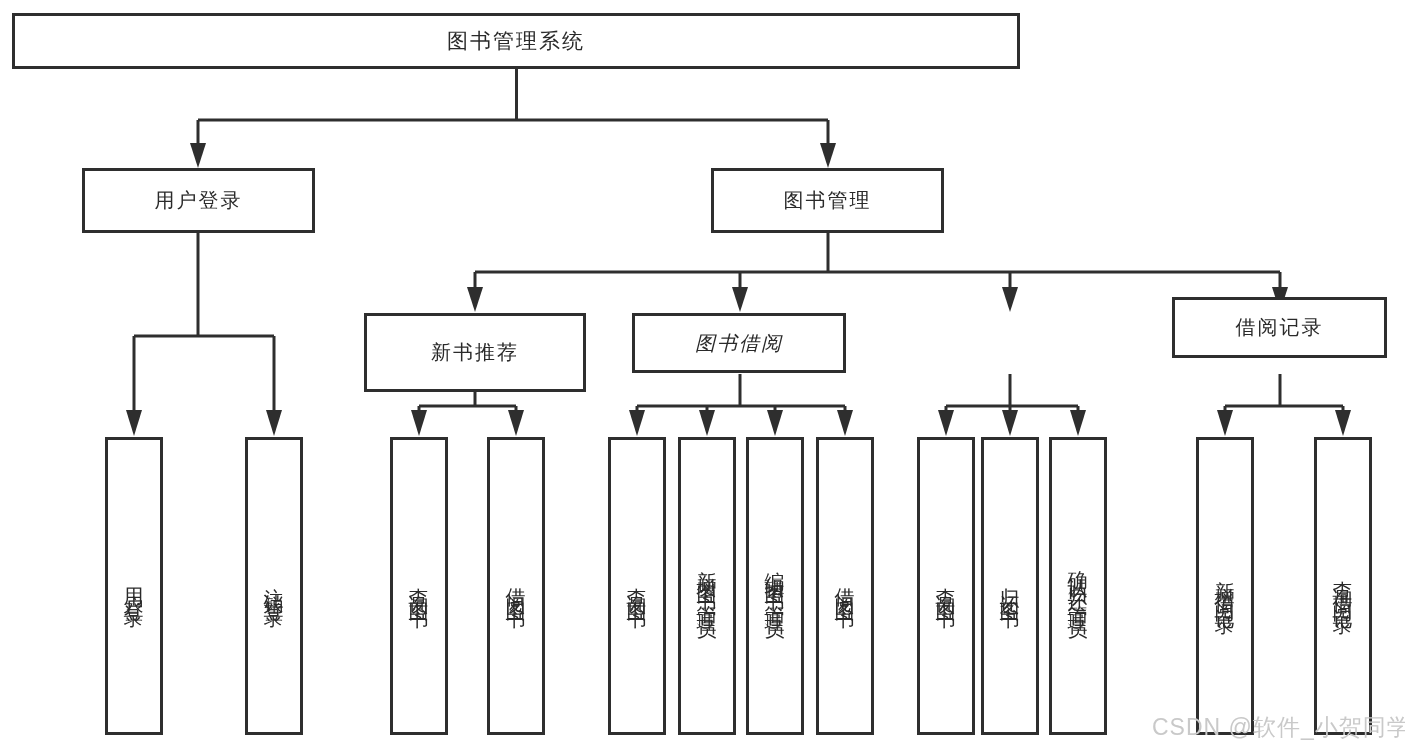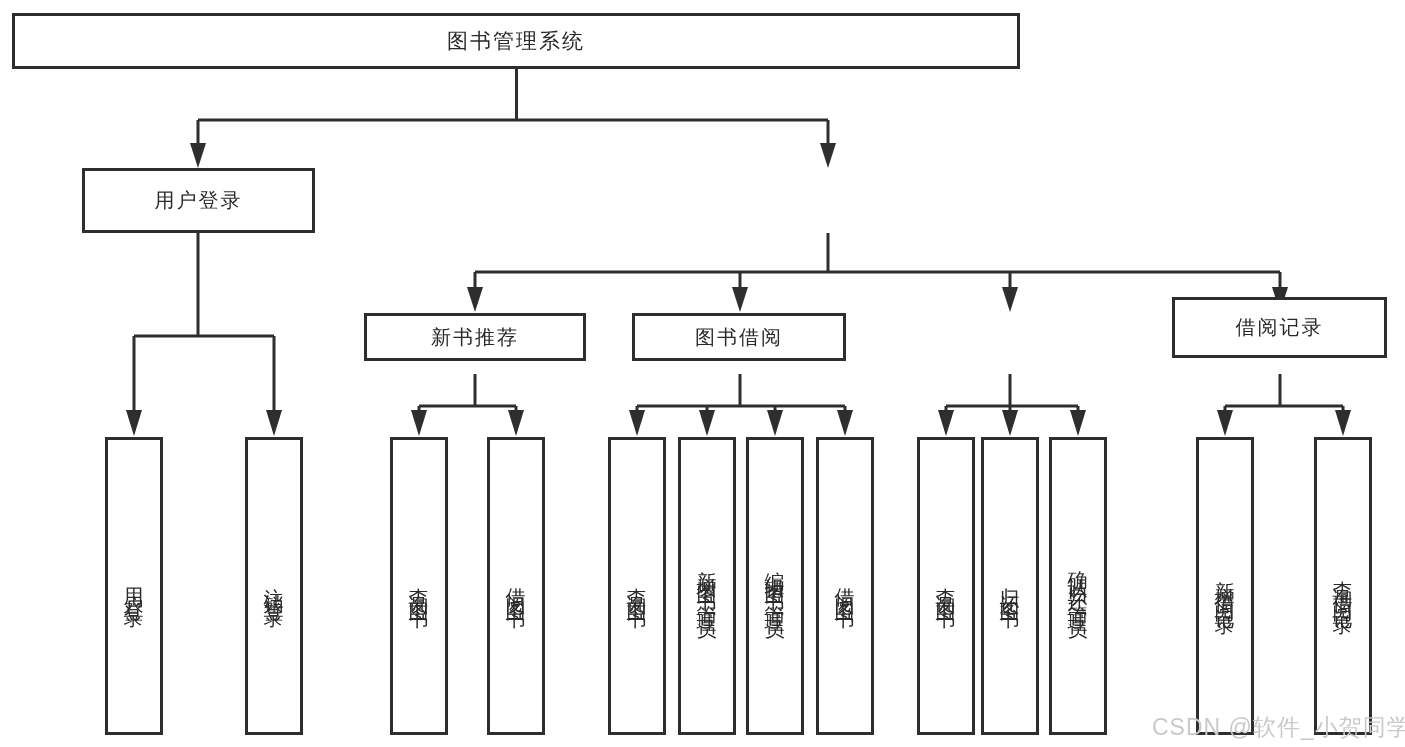--- a/index.html
+++ b/index.html
@@ -107,25 +107,28 @@
     </g>
   </svg>
 
   <div class="box" style="left:12px;top:13px;width:1008px;height:56px;">
     <span class="h-label root-label">图书管理系统</span>
   </div>
 
   <div class="box" style="left:82px;top:168px;width:233px;height:65px;">
     <span class="h-label">用户登录</span>
   </div>
+  <div class="box" style="left:711px;top:168px;width:233px;height:65px;">
+    <span class="h-label">图书管理</span>
+  </div>
 
-  <div class="box" style="left:364px;top:313px;width:222px;height:48px;">
+  <div class="box" style="left:364px;top:313px;width:222px;height:79px;">
     <span class="h-label">新书推荐</span>
   </div>
-  <div class="box" style="left:632px;top:313px;width:214px;height:48px;">
+  <div class="box" style="left:632px;top:313px;width:214px;height:60px;font-style:italic;">
     <span class="h-label">图书借阅</span>
   </div>
   <div class="box" style="left:1172px;top:297px;width:215px;height:61px;">
     <span class="h-label">借阅记录</span>
   </div>
 
   <div class="box leaf" style="left:105px;">
     <span class="v-label">用户登录</span>
   </div>
   <div class="box leaf" style="left:245px;">

